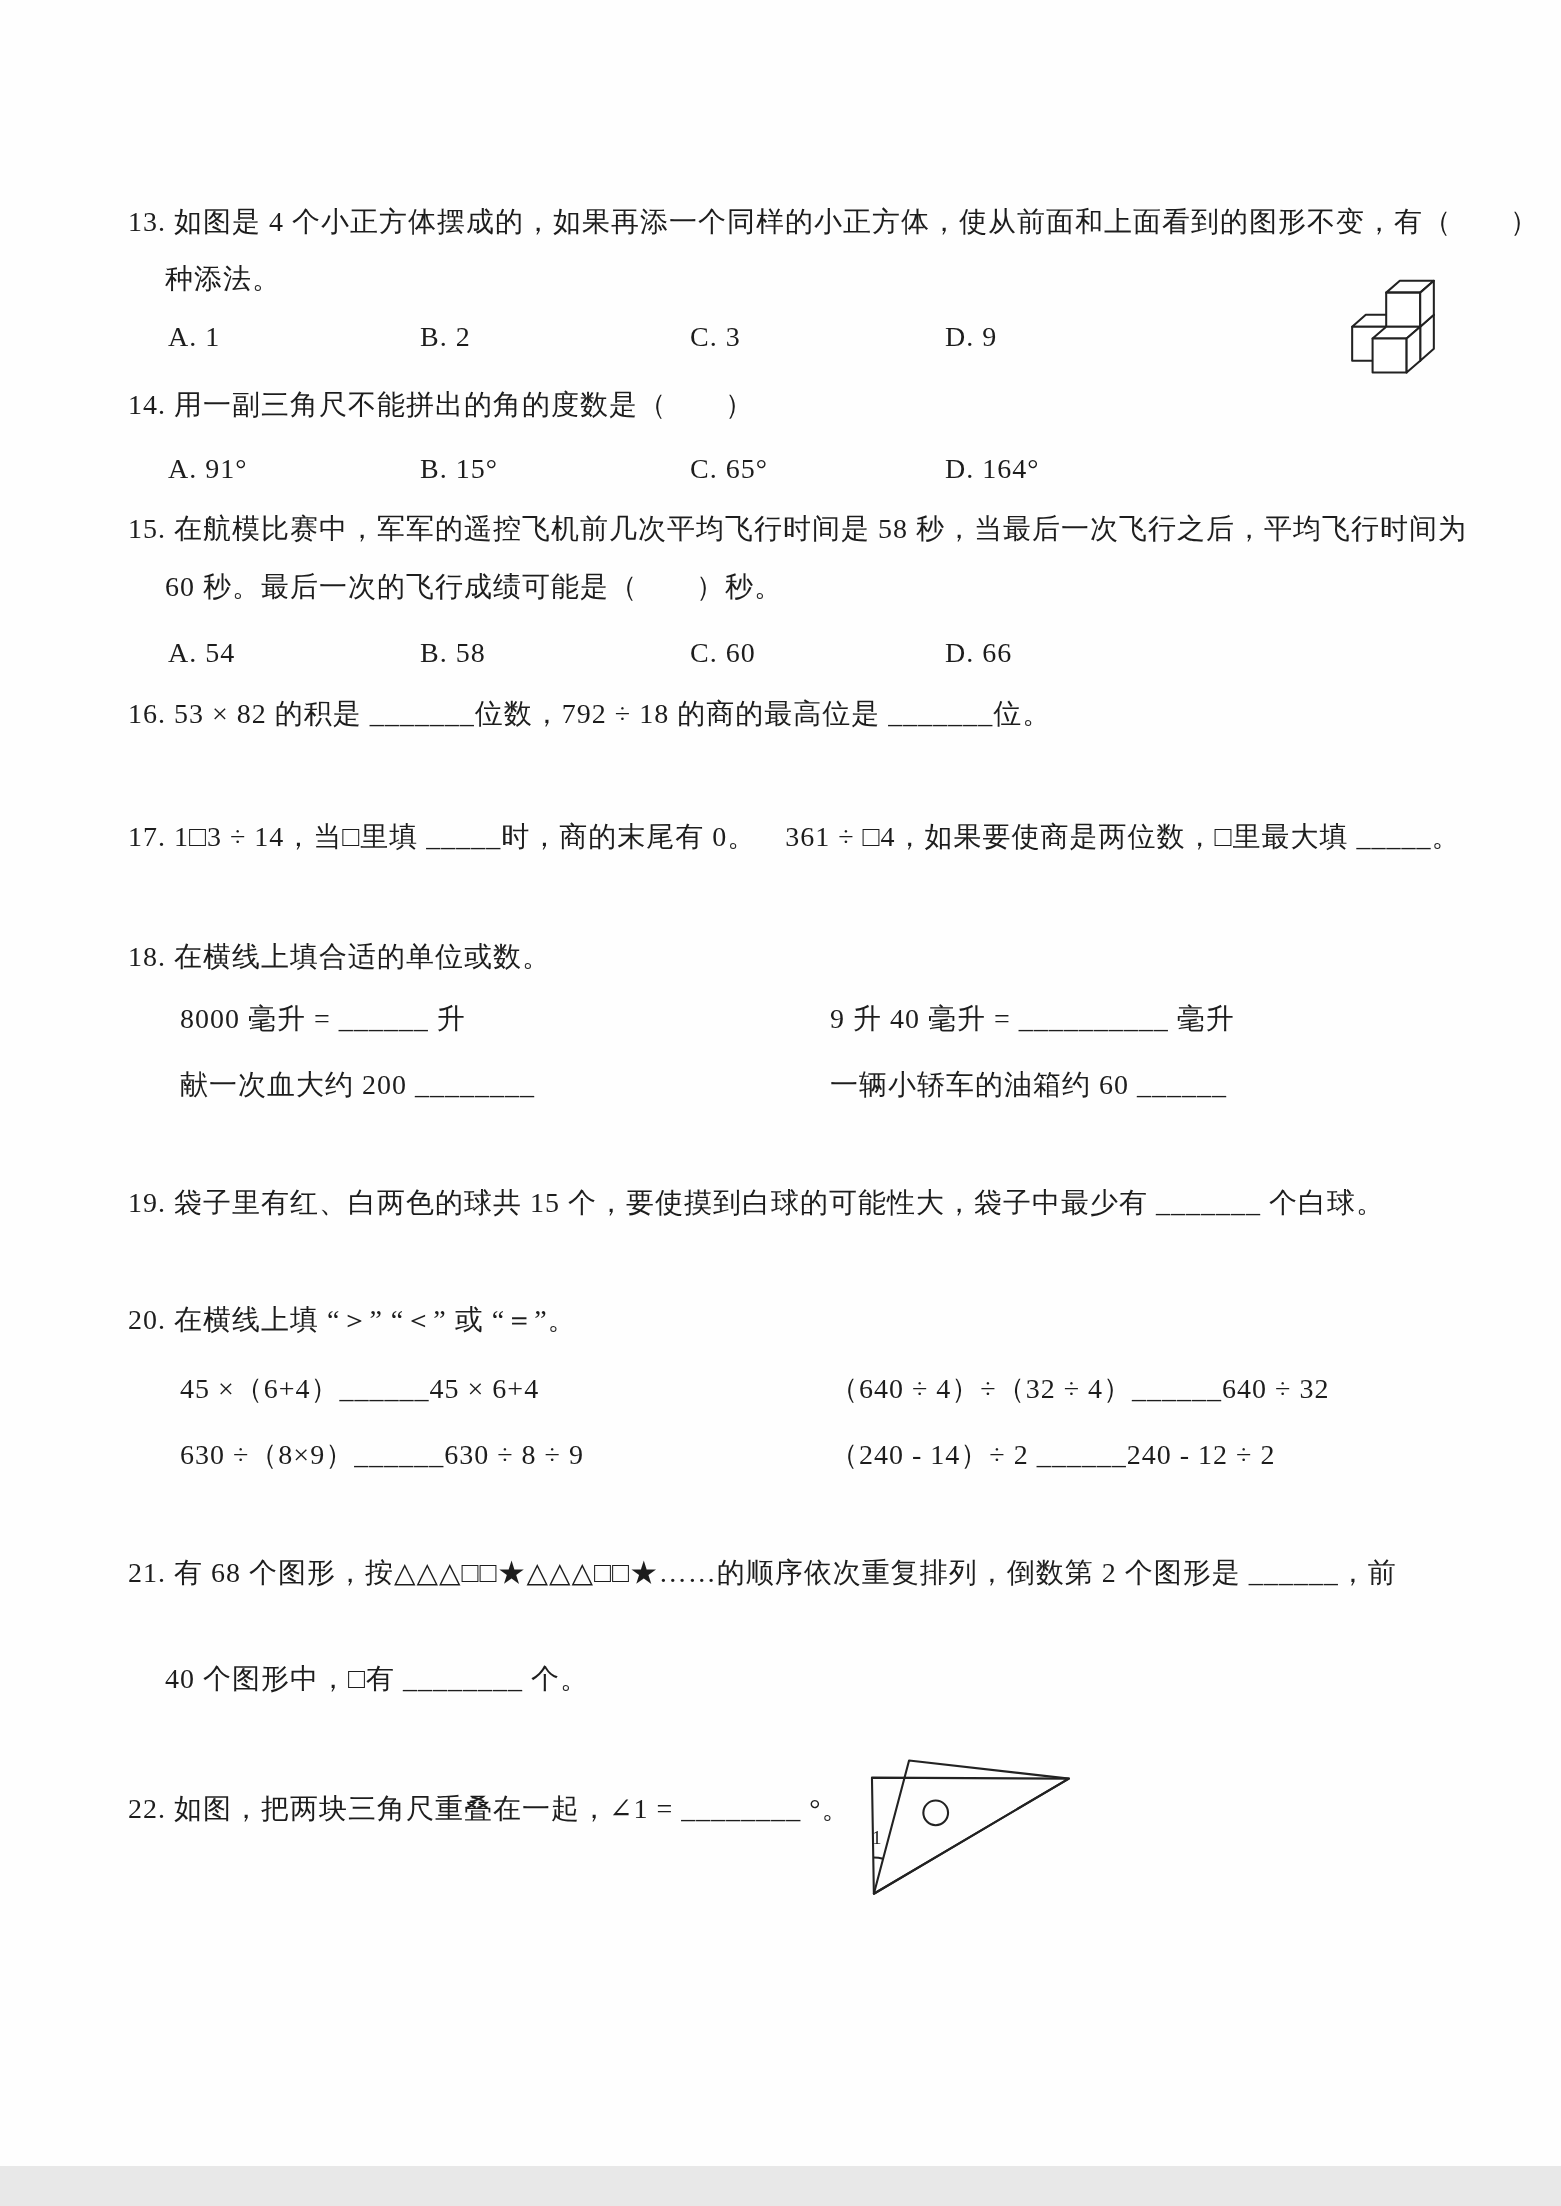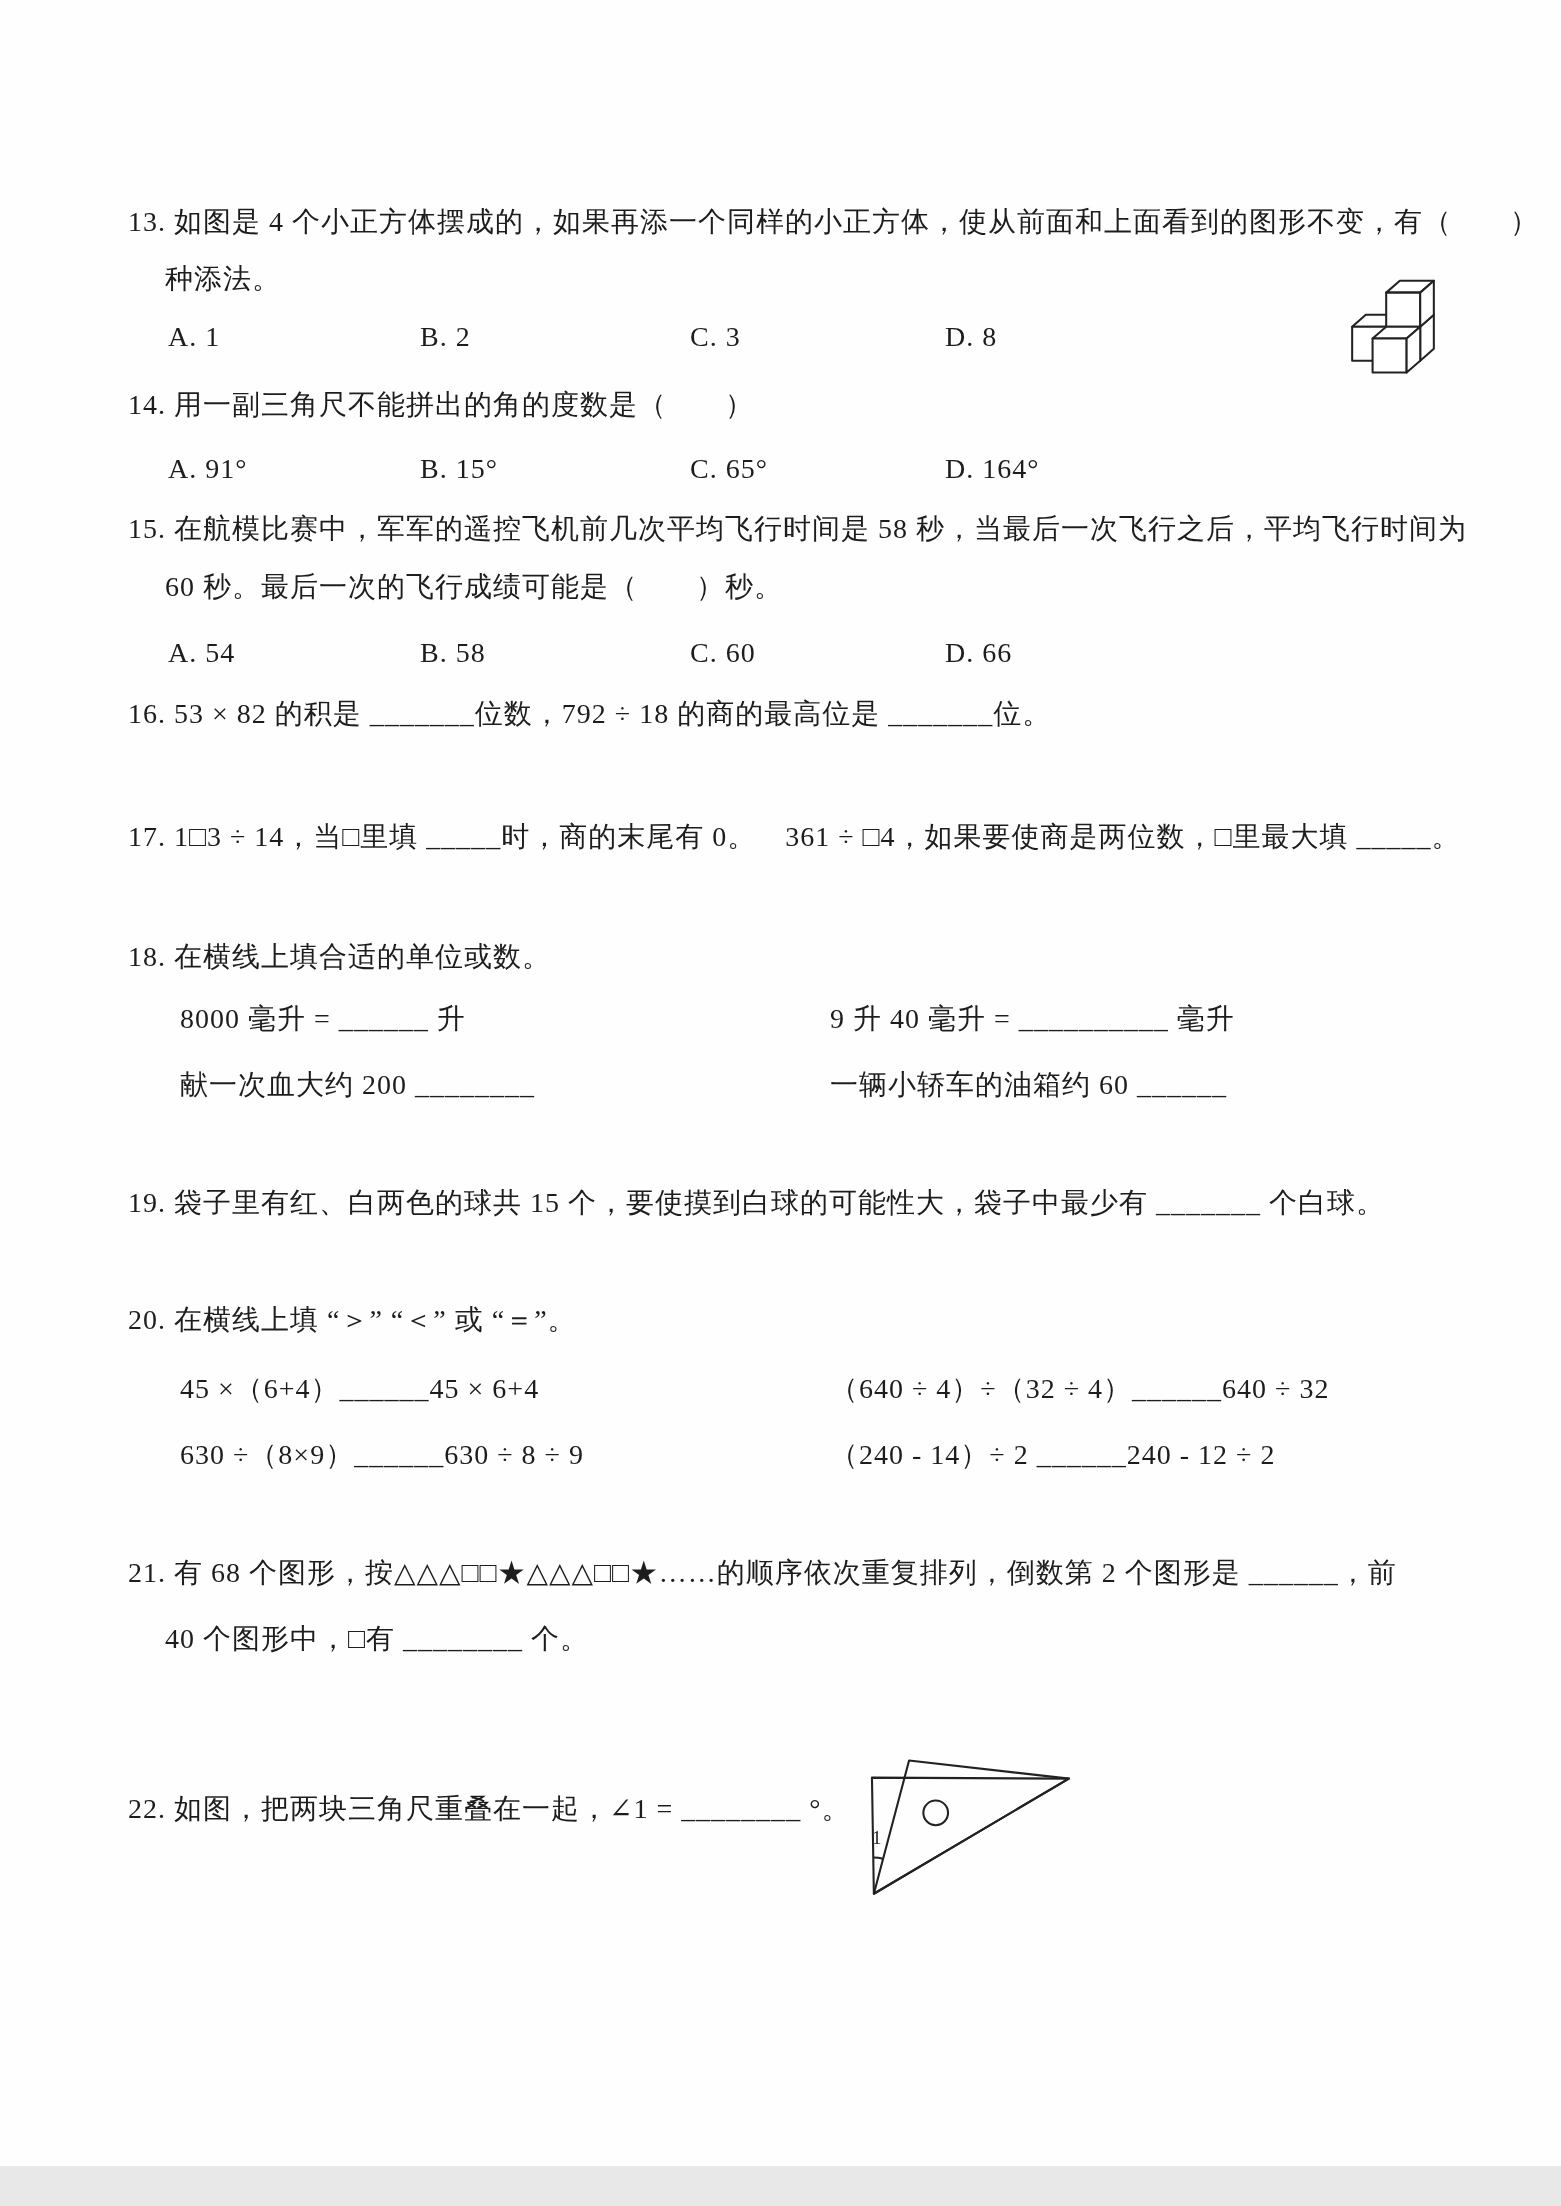--- a/index.html
+++ b/index.html
@@ -43,21 +43,21 @@
   <div class="row" style="top:205px">
     <span>13. 如图是 4 个小正方体摆成的，如果再添一个同样的小正方体，使从前面和上面看到的图形不变，有（　　）</span>
   </div>
   <div class="row indent" style="top:262px">
     <span>种添法。</span>
   </div>
   <div class="row" style="top:320px">
     <span class="opt o0">A. 1</span>
     <span class="opt o1">B. 2</span>
     <span class="opt o2">C. 3</span>
-    <span class="opt o3">D. 8</span>
+    <span class="opt o3">D. 9</span>
   </div>
 
   <div class="figure" id="fig-cubes">
     <svg width="92" height="114" viewBox="0 0 108 134" fill="none" stroke="#222" stroke-width="2.4" stroke-linejoin="round">
 
       <polygon points="6,76 22,62 62,62 46,76" fill="#fff"></polygon>
       <rect x="6" y="76" width="40" height="40" fill="#fff"></rect>
       <polygon points="46,76 62,62 62,102 46,116" fill="#fff"></polygon>
 
       <polygon points="46,76 62,62 102,62 86,76" fill="#fff"></polygon>
@@ -129,21 +129,21 @@
     <span class="col-right">（640 ÷ 4）÷（32 ÷ 4）______640 ÷ 32</span>
   </div>
   <div class="row" style="top:1438px">
     <span class="col-left">630 ÷（8×9）______630 ÷ 8 ÷ 9</span>
     <span class="col-right">（240 - 14）÷ 2 ______240 - 12 ÷ 2</span>
   </div>
 
   <div class="row" style="top:1556px">
     <span>21. 有 68 个图形，按△△△□□★△△△□□★……的顺序依次重复排列，倒数第 2 个图形是 ______，前</span>
   </div>
-  <div class="row indent" style="top:1622px">
+  <div class="row indent" style="top:1662px">
     <span>40 个图形中，□有 ________ 个。</span>
   </div>
 
   <div class="row" style="top:1792px">
     <span>22. 如图，把两块三角尺重叠在一起，∠1 = ________ °。</span>
   </div>
 
   <div class="figure" id="fig-triangles">
     <svg width="238" height="176" viewBox="0 0 250 185" fill="none" stroke="#222" stroke-width="2.2" stroke-linejoin="round">
 

